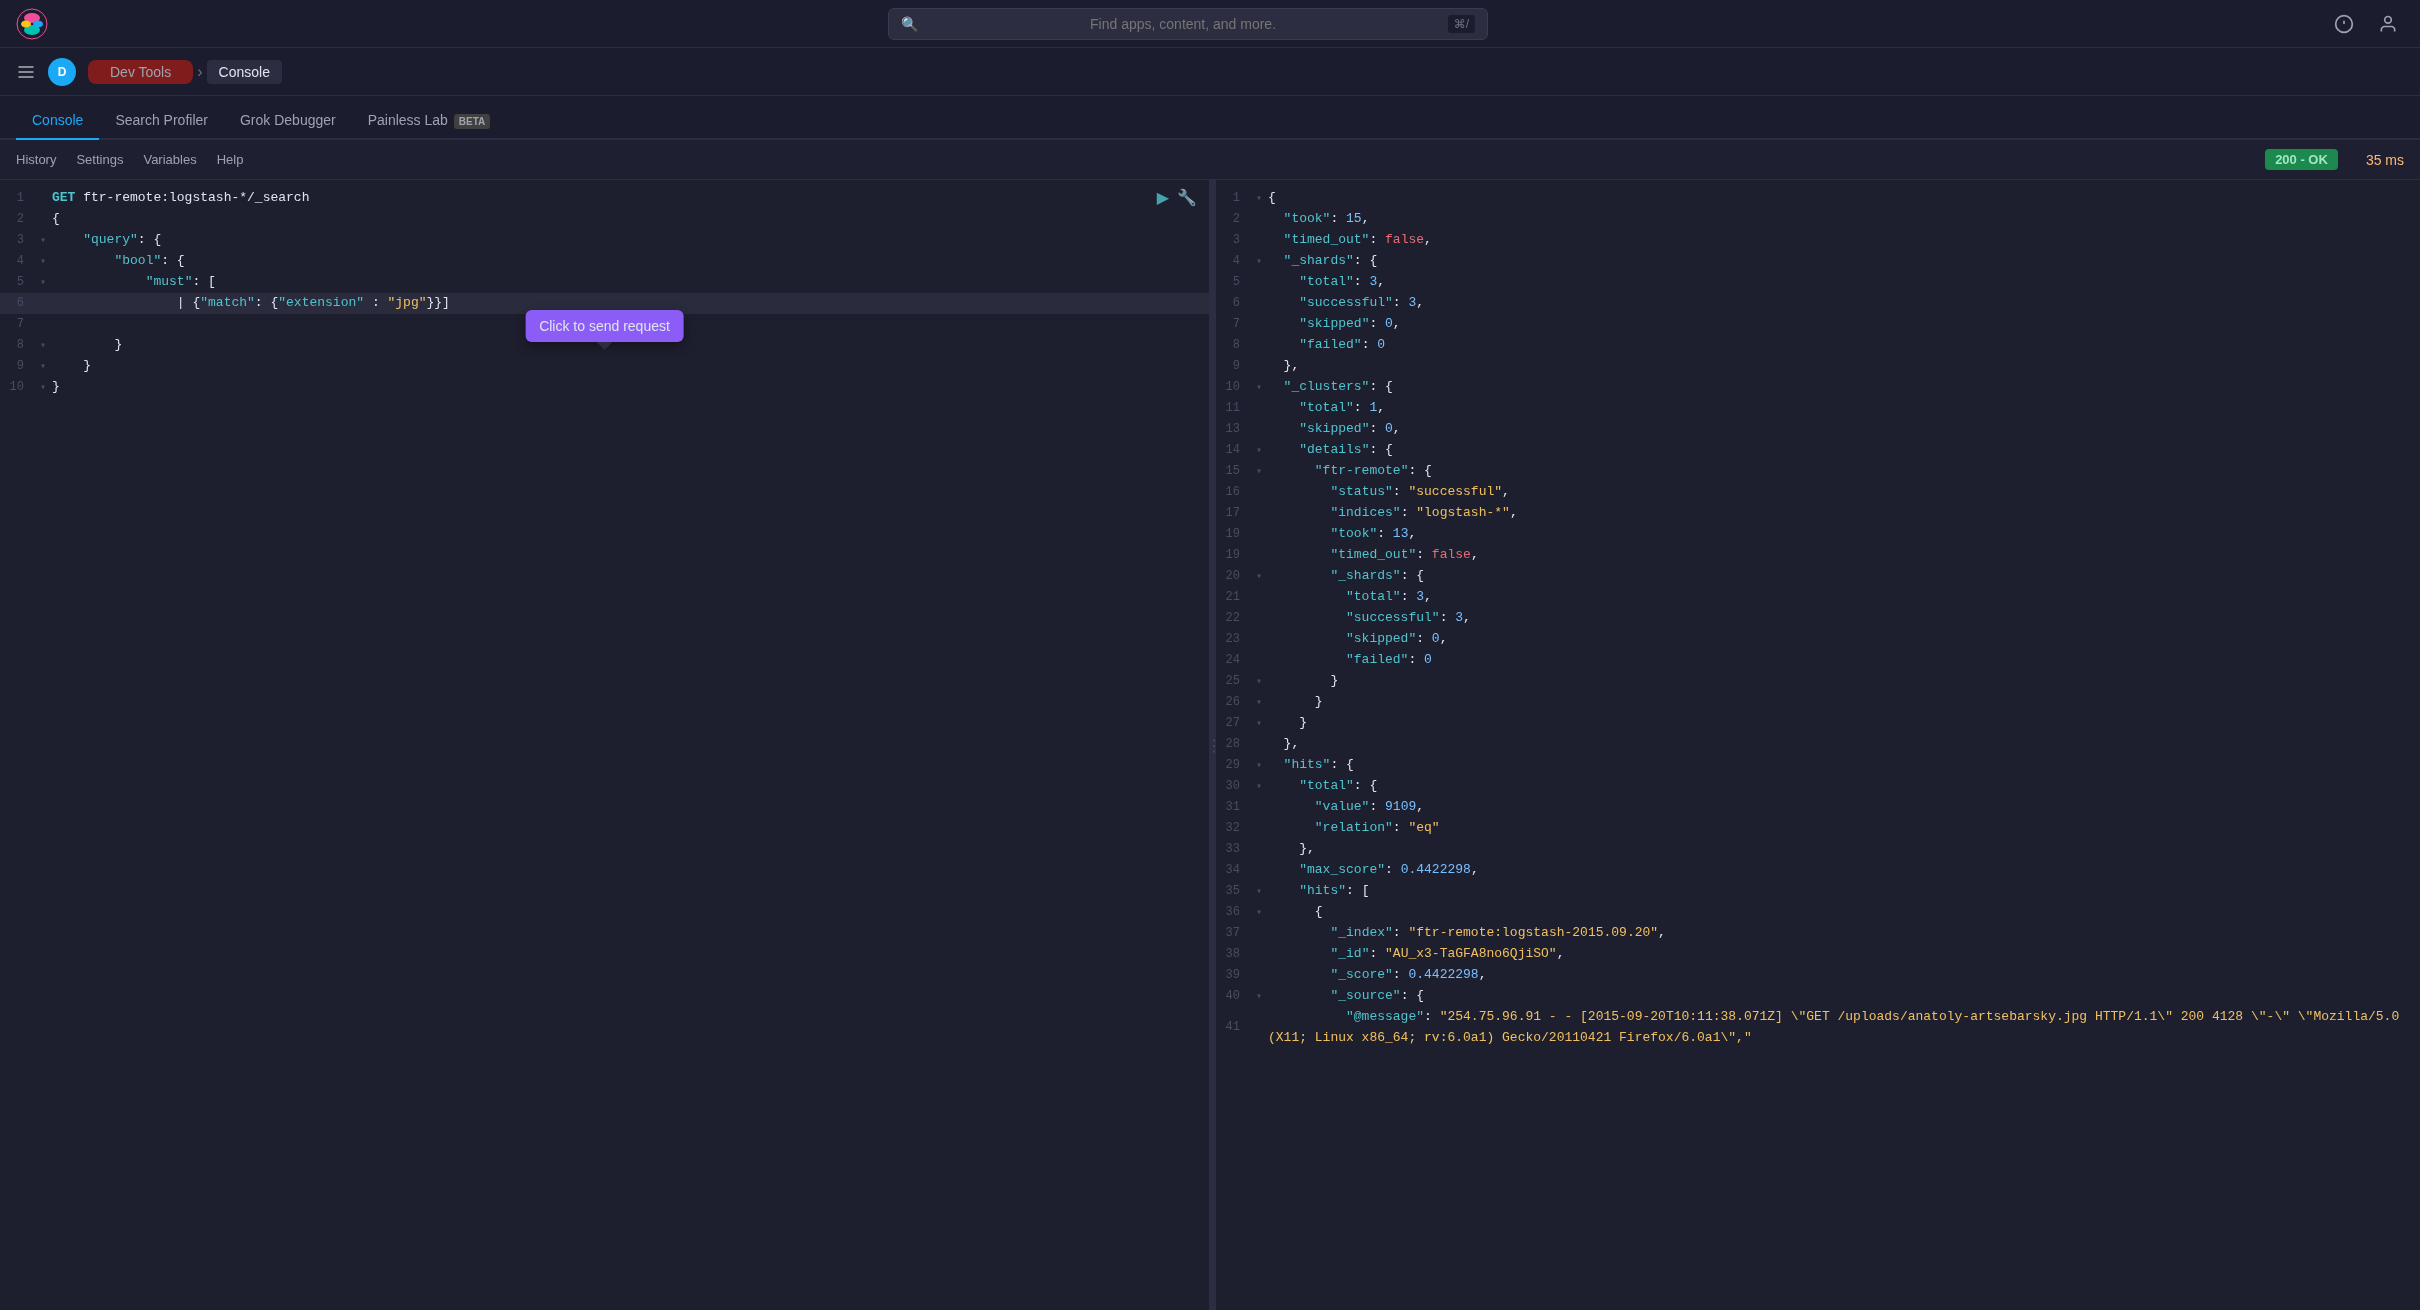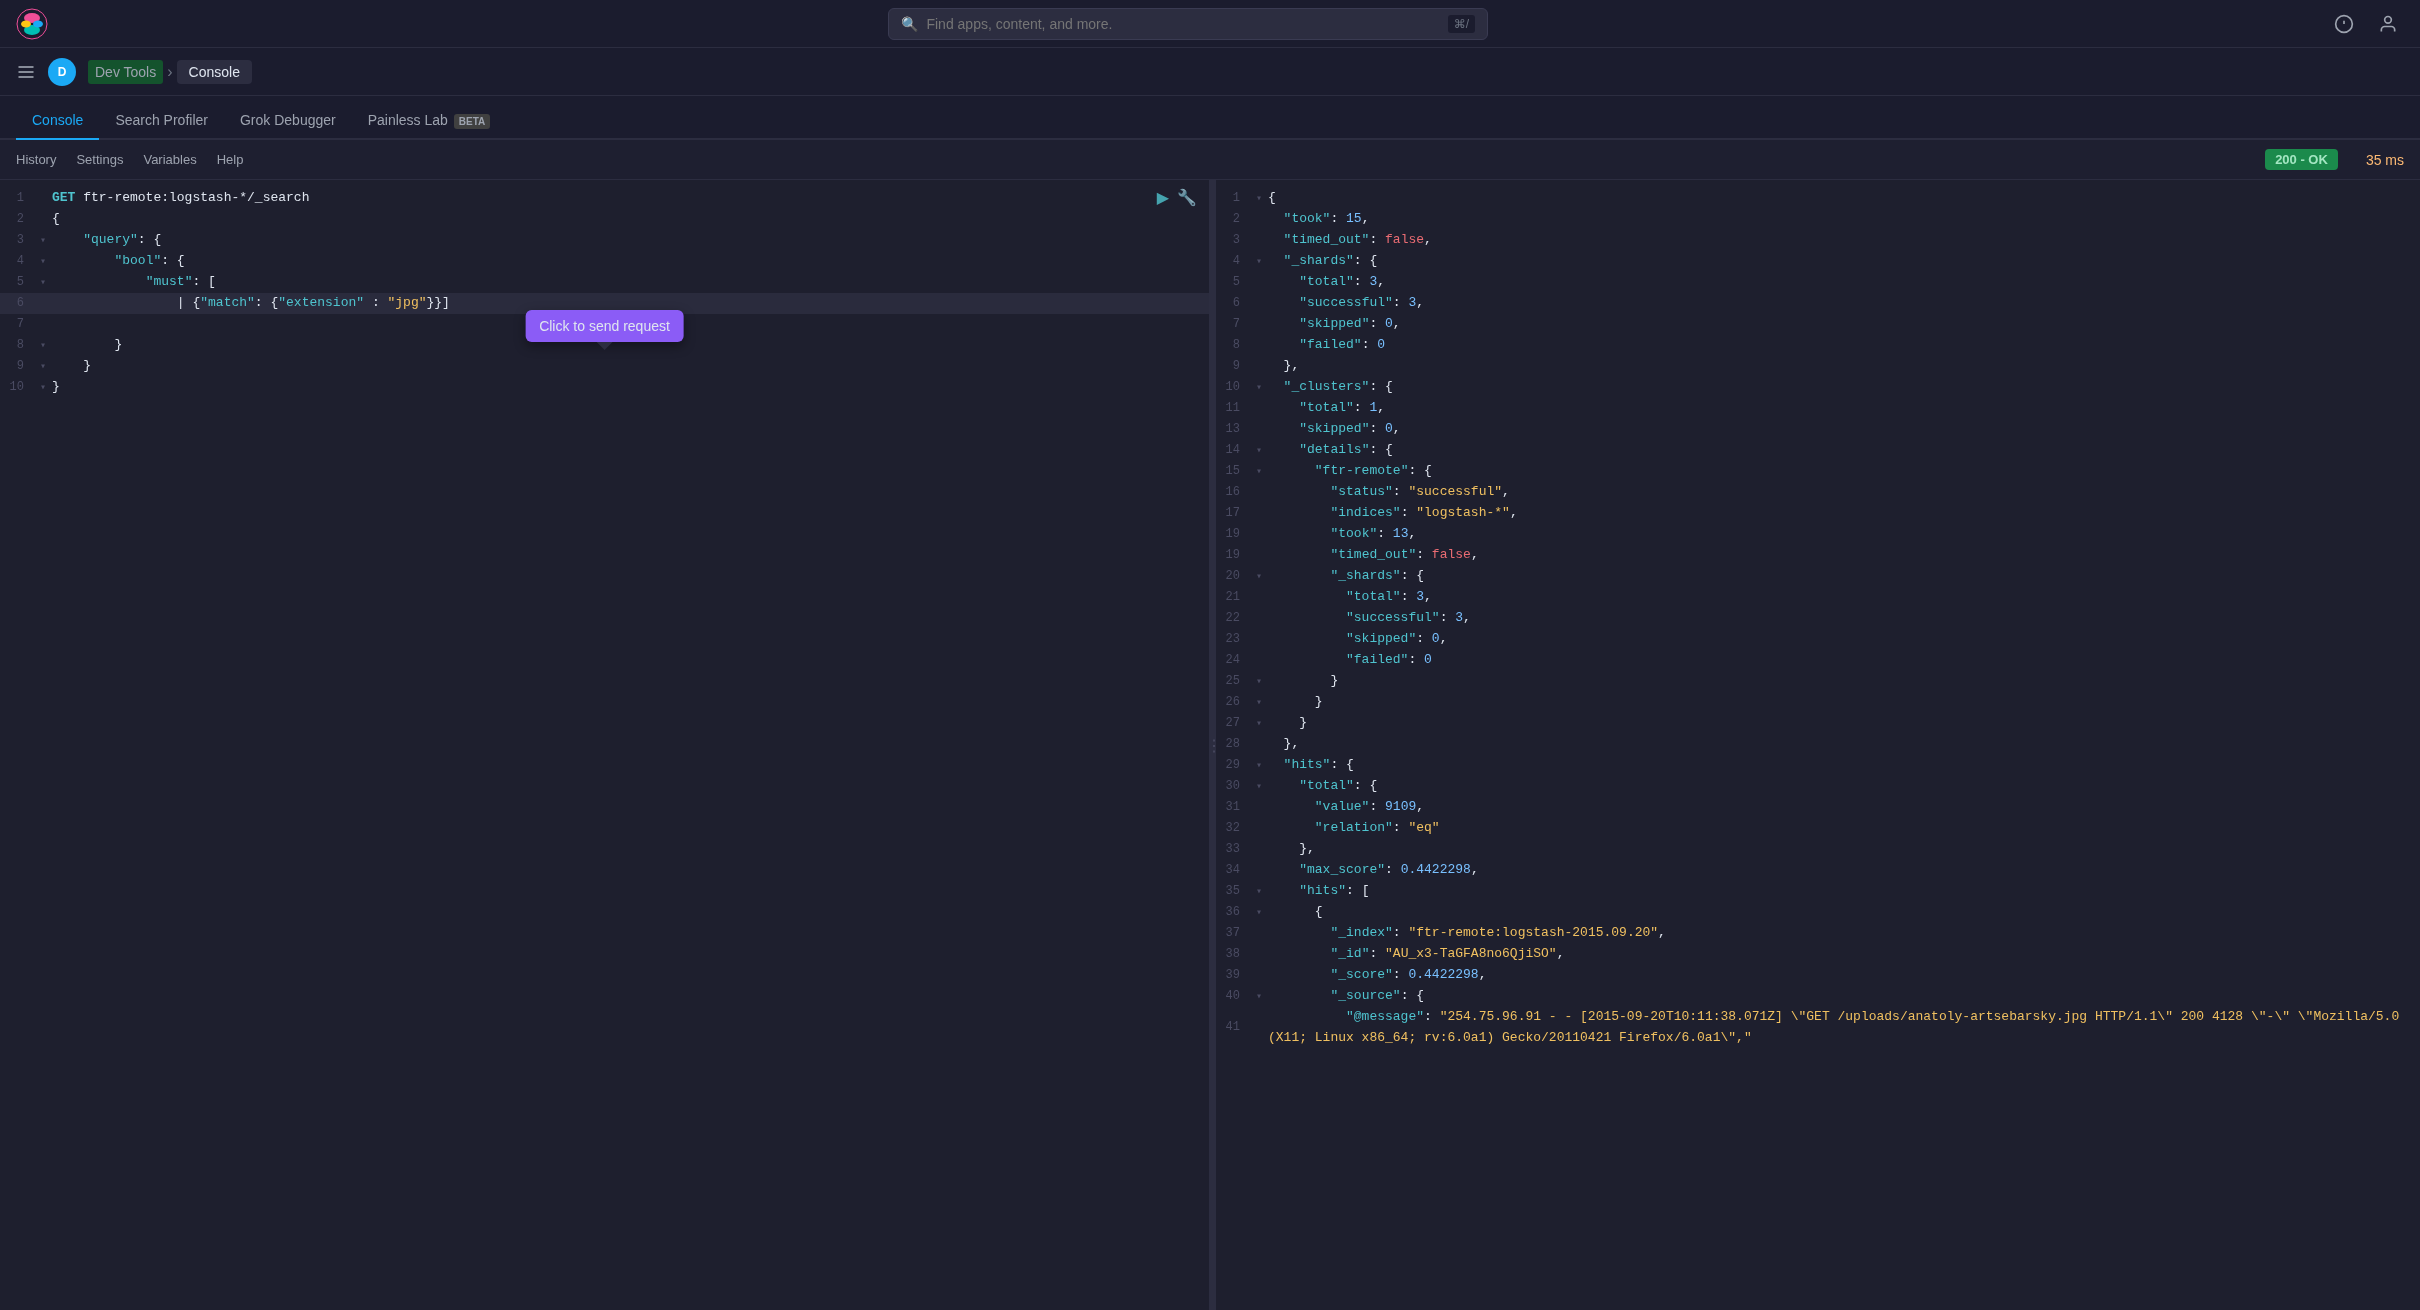--- a/index.html
+++ b/index.html
@@ -39,20 +39,21 @@
       gap: 8px;
       width: 100%;
     }
     .search-bar input {
       background: transparent;
       border: none;
       outline: none;
       color: #9da3af;
       font-size: 14px;
       flex: 1;
+      text-align: center;
     }
     .search-shortcut {
       color: #6b7280;
       font-size: 12px;
       background: #1b1c2e;
       padding: 2px 6px;
       border-radius: 3px;
     }
     .top-bar-right {
       display: flex;
@@ -370,21 +371,21 @@
 <div class="second-nav">
   <button class="hamburger-btn">
     <svg width="20" height="20" viewBox="0 0 24 24" fill="none" stroke="currentColor" stroke-width="2">
       <line x1="3" y1="6" x2="21" y2="6"></line>
       <line x1="3" y1="12" x2="21" y2="12"></line>
       <line x1="3" y1="18" x2="21" y2="18"></line>
     </svg>
   </button>
   <div class="user-badge">D</div>
   <div class="breadcrumb">
-    <span class="breadcrumb-item" style="background:#14532d;padding:4px 7px;border-radius:3px;">Dev Tools</span>
+    <span class="breadcrumb-item" style="background:#7f1d1d;padding:4px 22px;border-radius:8px;">Dev Tools</span>
     <span class="breadcrumb-sep">›</span>
     <span class="breadcrumb-item active">Console</span>
   </div>
 </div>
 
 <div class="tabs-bar">
   <div class="tab active">Console</div>
   <div class="tab">Search Profiler</div>
   <div class="tab">Grok Debugger</div>
   <div class="tab">

